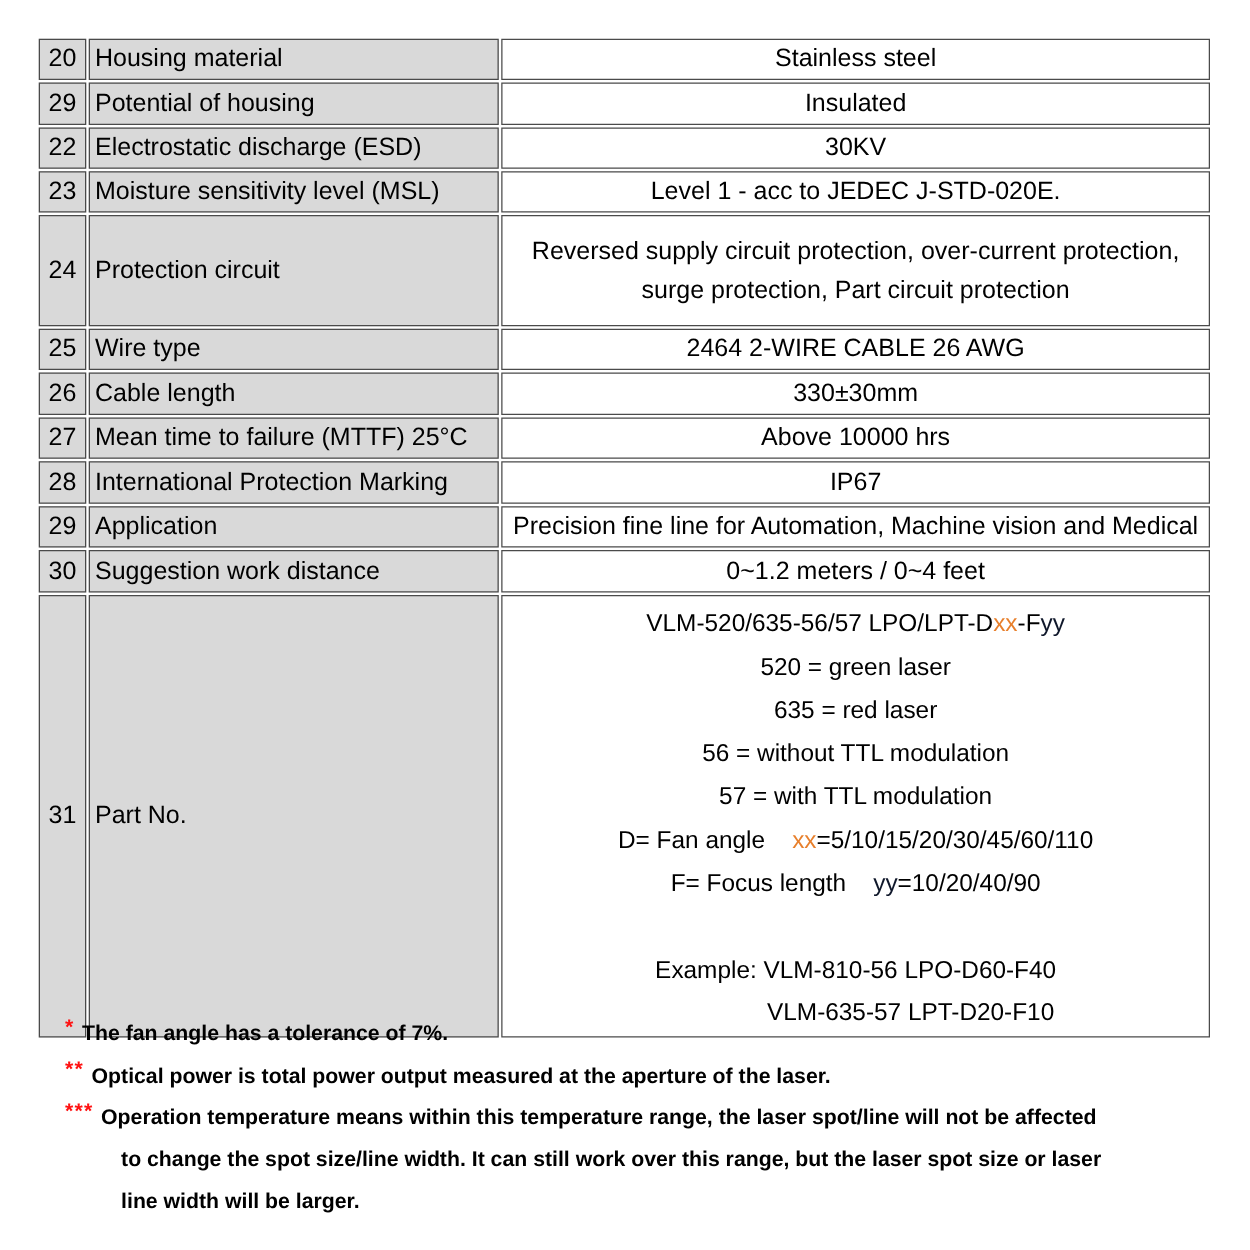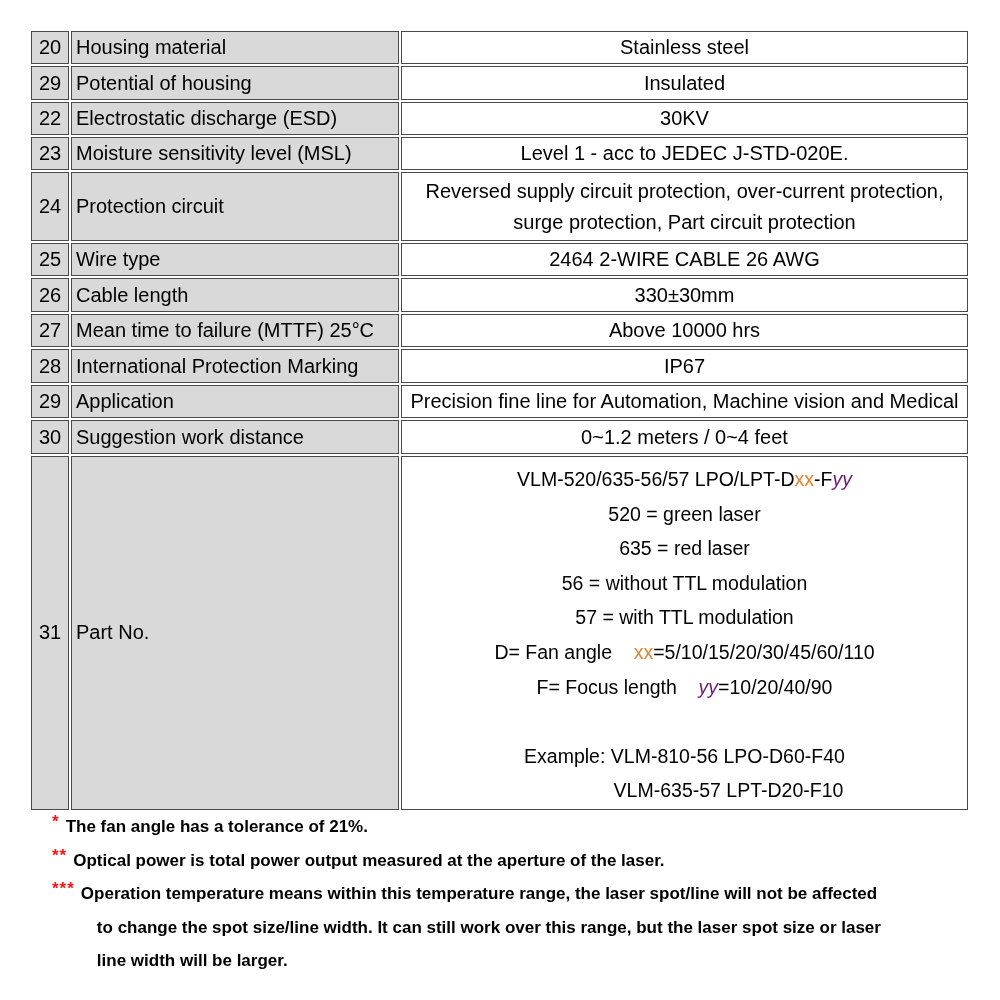--- a/index.html
+++ b/index.html
@@ -16,31 +16,31 @@
     border:1px solid #4a4a4a;box-sizing:border-box;
     font-size:20px;line-height:1.25;vertical-align:middle;
     overflow:hidden;
   }
   td.num{background:#d9d9d9;text-align:center;}
   td.label{background:#d9d9d9;text-align:left;padding:0 3px 0 4px;}
   td.value{background:#ffffff;text-align:center;font-size:19.5px;}
   td.value .wrapbox{max-width:556px;margin:0 auto;line-height:31px;}
   .fs-small{font-size:17.5px;}
   .fs-small2{font-size:16px;margin-top:40px;}
-  tr.rh-a{height:33px;padding-left:37px;} tr.rh-b{height:34px;} tr.rh-c{height:69px;} tr.rh-d{height:350px;}
+  tr.rh-a{height:33px;padding-left:37px;} tr.rh-b{height:34px;} tr.rh-c{height:89px;} tr.rh-d{height:350px;}
   
   td.partcell{vertical-align:top;}
   .pn-box{padding-top:4px;}
   .pn-line{
     text-align:center;line-height:34.6px;min-height:34.6px;
     font-size:19.5px;white-space:pre;
   }
   .pn-line span{white-space:pre;}
   .c-orange{color:#e8802d;}
-  .c-green{color:#701a75;font-style:italic;}
+  .c-green{color:#0f172a;}
   .pn-shift{transform:translateX(44px);}
   
   .footnotes{position:absolute;left:52px;top:810px;width:925px;}
   .fn{display:flex;align-items:flex-start;margin:0;font-weight:bold;font-size:17px;line-height:33.5px;}
   .fn .stars{color:#ff1111;margin-right:6px;transform:translateY(-5px);letter-spacing:1px;flex:none;}
   .fn .fn-lines{flex:1;}
   .fn .fn-lines .cont{padding-left:16px;}
 </style>
 </head>
 <body>
@@ -127,21 +127,21 @@
         </div>
       </td>
     </tr>
   </tbody>
 </table>
 
 <div class="footnotes">
   <div class="fn">
     <span class="stars">*</span>
     <div class="fn-lines">
-      <div>The fan angle has a tolerance of 21%.</div>
+      <div>The fan angle has a tolerance of 7%.</div>
     </div>
   </div>
   <div class="fn">
     <span class="stars">**</span>
     <div class="fn-lines">
       <div>Optical power is total power output measured at the aperture of the laser.</div>
     </div>
   </div>
   <div class="fn">
     <span class="stars">***</span>

